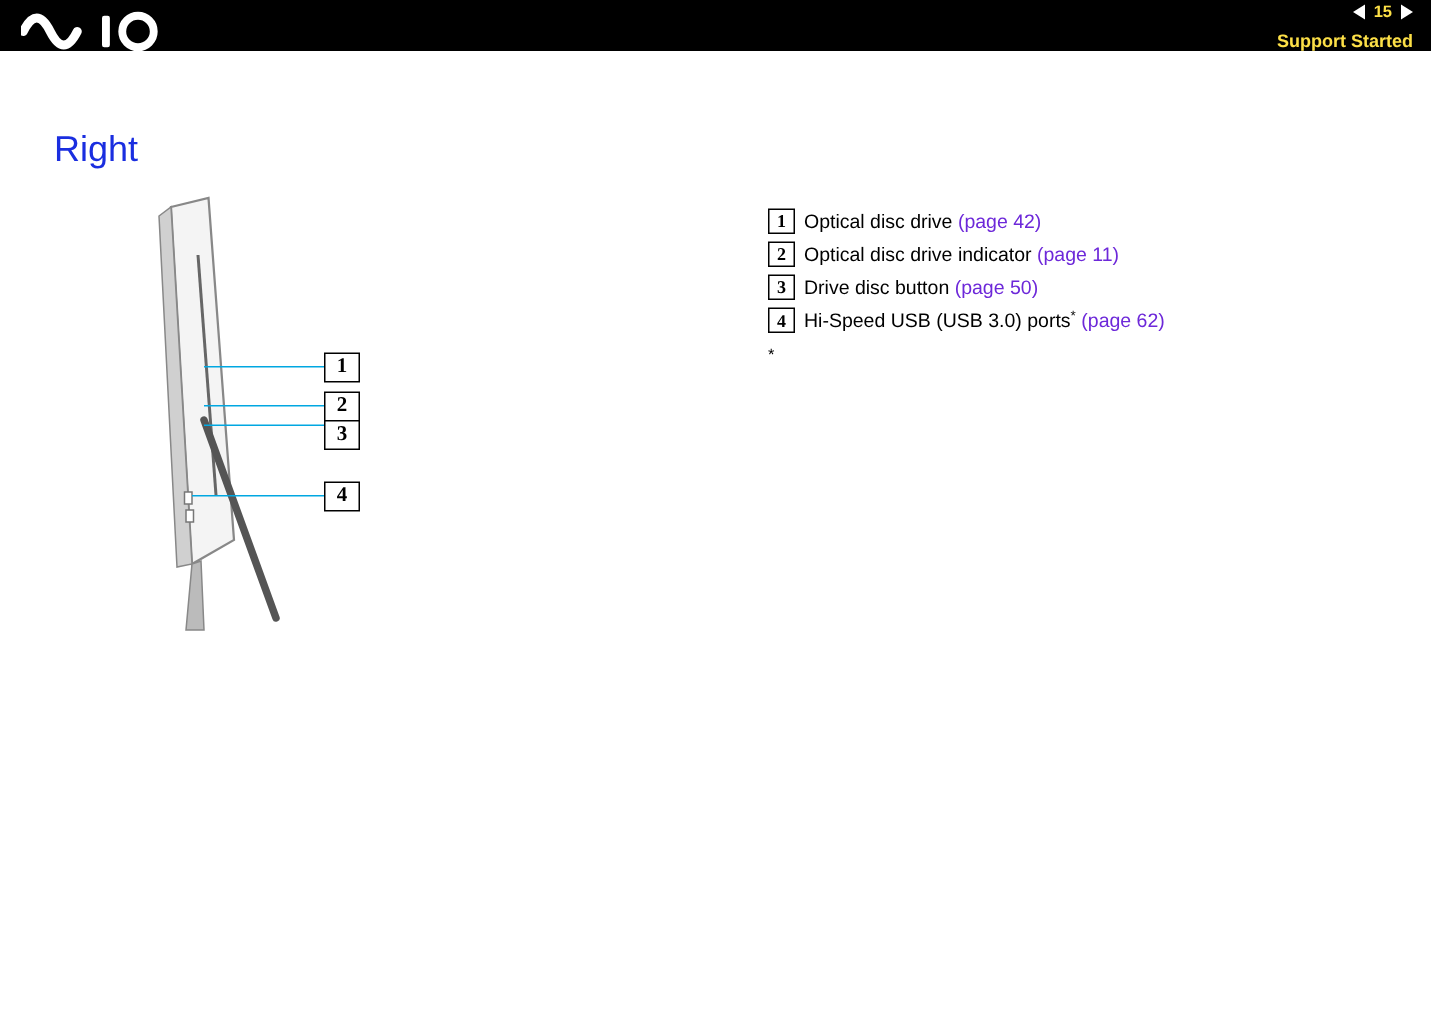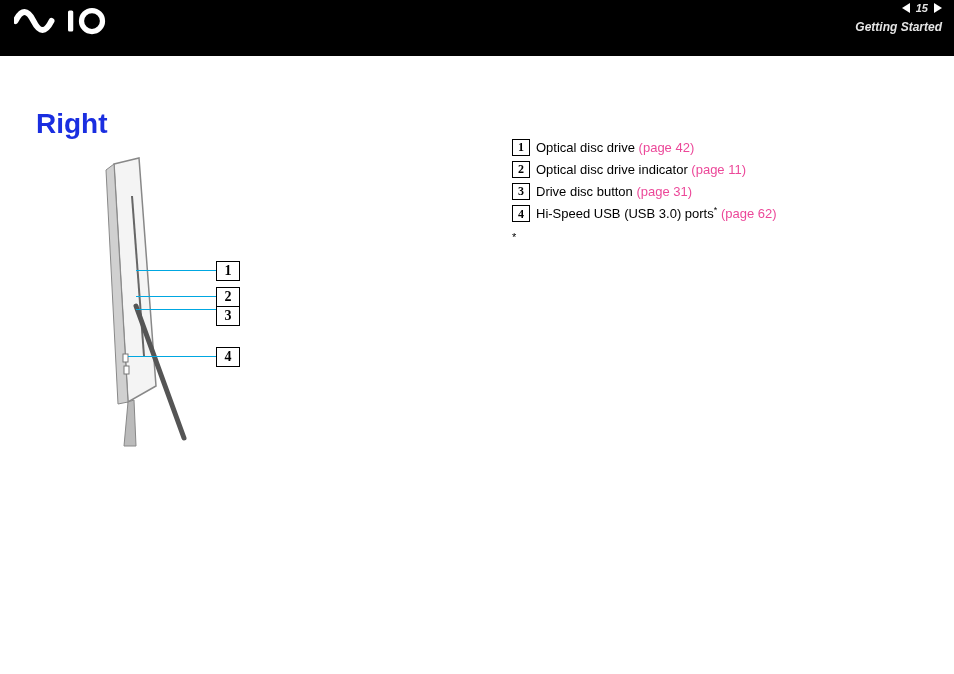--- a/index.html
+++ b/index.html
@@ -7,25 +7,24 @@
     padding: 0;
     font-family: Arial, Helvetica, sans-serif;
     background: #fff;
     width: 954px;
     height: 674px;
     overflow: hidden;
     position: relative;
   }
   .header-bar {
     background: #000;
-    height: 56px;
+    height: 34px;
     width: 100%;
     position: relative;
-    color: #e5e5e5;
-    font-style: italic;
+    color: #fde047;
   }
   .logo {
     position: absolute;
     left: 14px;
     top: 6px;
     height: 30px;
   }
   .page-nav {
     position: absolute;
     right: 12px;
@@ -56,22 +55,22 @@
     top: 20px;
     font-size: 12px;
     font-weight: bold;
   }
   .content {
     position: relative;
     padding: 20px 0 0 36px;
   }
   .section-title {
     color: #1a2ee0;
-    font-size: 28px;
-    font-weight: bold;
+    font-size: 24px;
+    font-weight: normal;
     margin: 32px 0 4px 0;
   }
   .diagram-area {
     position: relative;
     width: 460px;
     height: 330px;
     margin-top: 6px;
   }
   
   .device {
@@ -118,21 +117,21 @@
     justify-content: center;
     font-family: "Times New Roman", serif;
     font-size: 12px;
     font-weight: bold;
     margin-right: 6px;
     flex-shrink: 0;
     margin-top: 1px;
   }
   .legend-text { }
   .page-ref {
-    color: #ec4899;
+    color: #6d28d9;
   }
   .footnote-mark {
     font-size: 9px;
     vertical-align: super;
   }
   .footnote {
     font-size: 11px;
     margin-top: 4px;
     margin-left: 0px;
     display: flex;
@@ -152,21 +151,21 @@
       <rect x="72" y="6" width="7" height="28" rx="2"></rect>
 
       <circle cx="104" cy="20" r="14" fill="none" stroke="#fff" stroke-width="7"></circle>
     </g>
   </svg>
   <div class="page-nav">
     <span class="tri tri-left"></span>
     <span>15</span>
     <span class="tri tri-right"></span>
   </div>
-  <div class="section-label">Getting Started</div>
+  <div class="section-label">Support Started</div>
 </div>
 
 <div class="content">
   <h2 class="section-title">Right</h2>
 
   <div class="diagram-area">
 
     <svg class="device" width="120" height="300" viewBox="0 0 120 300">
 
       <path d="M30 8 L55 2 L72 230 L44 246 Z" fill="#f4f4f4" stroke="#888" stroke-width="1.5"></path>
@@ -202,21 +201,21 @@
   </div>
   <div class="legend-row">
     <span class="legend-num">2</span>
     <span class="legend-text">
       <span>Optical disc drive indicator </span><span class="page-ref">(page 11)</span>
     </span>
   </div>
   <div class="legend-row">
     <span class="legend-num">3</span>
     <span class="legend-text">
-      <span>Drive disc button </span><span class="page-ref">(page 31)</span>
+      <span>Drive disc button </span><span class="page-ref">(page 50)</span>
     </span>
   </div>
   <div class="legend-row">
     <span class="legend-num">4</span>
     <span class="legend-text">
       <span>Hi-Speed USB (USB 3.0) ports</span><span class="footnote-mark">*</span><span> </span><span class="page-ref">(page 62)</span>
     </span>
   </div>
   <div class="footnote">
     <span class="star">*</span>

